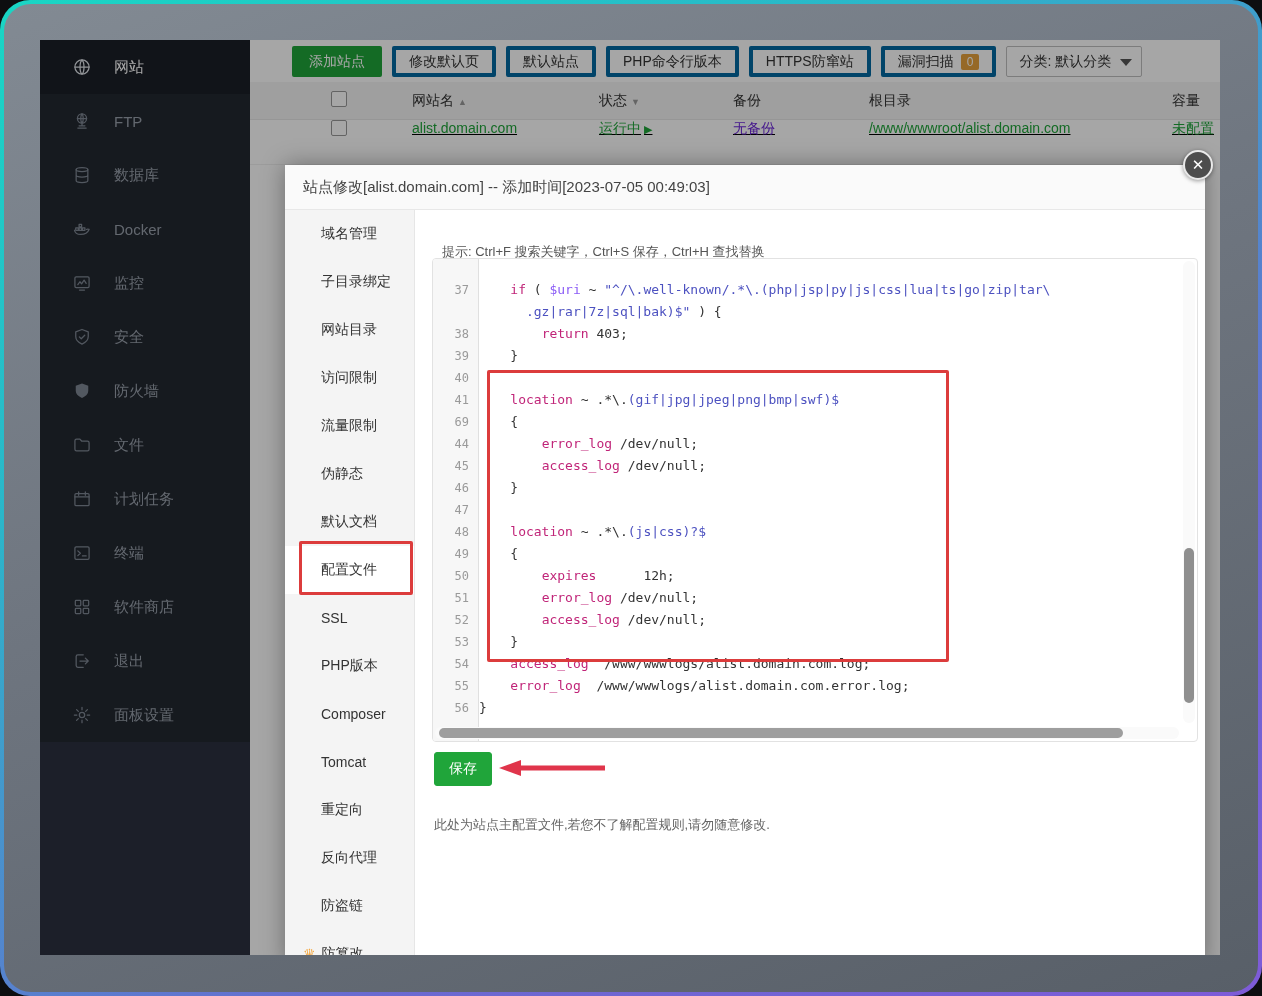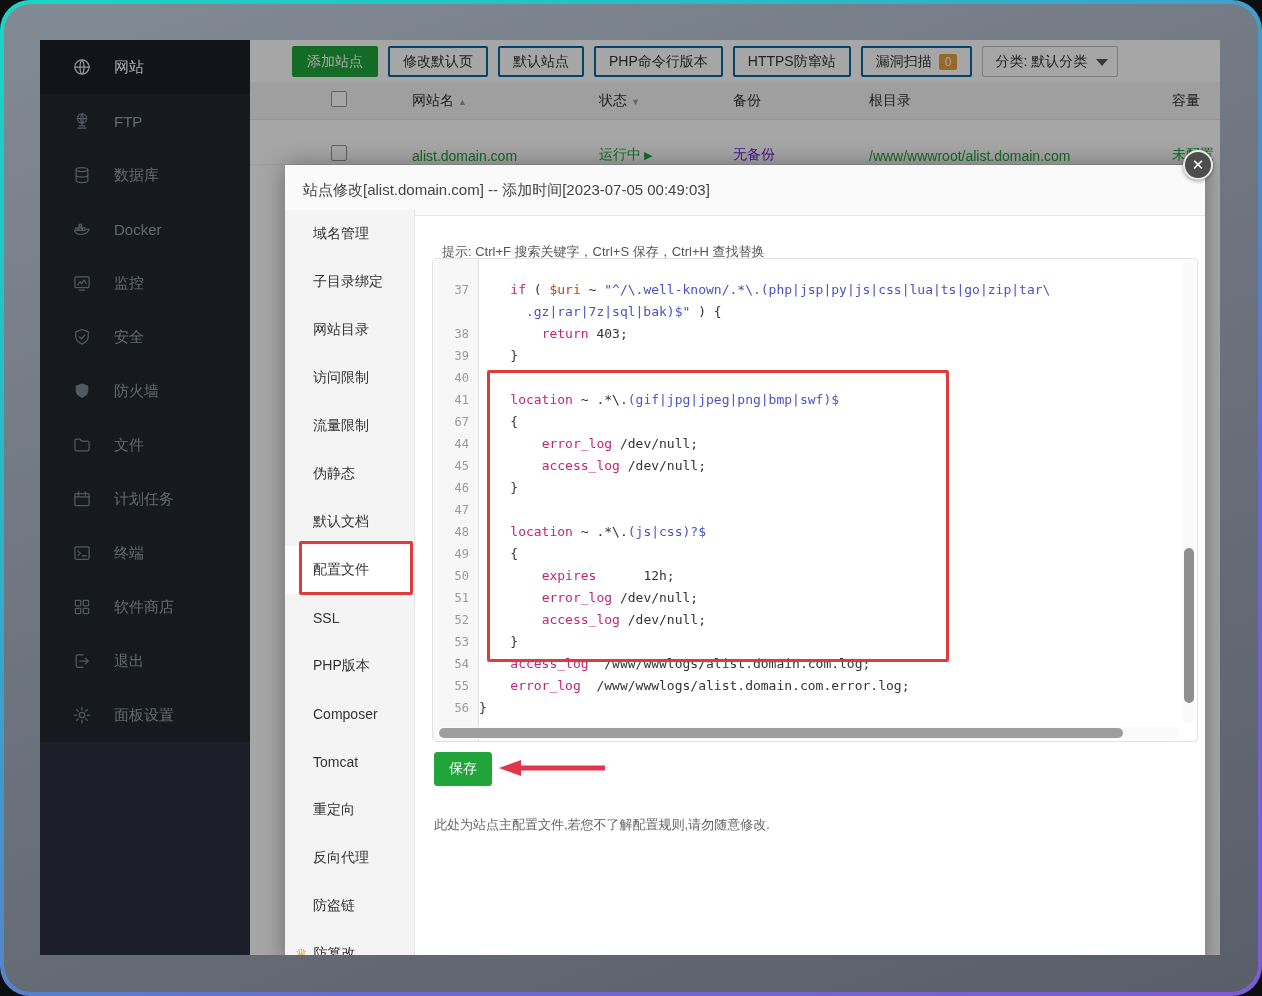--- a/index.html
+++ b/index.html
@@ -20,78 +20,78 @@
     color:#98a0ab; font-size:15px; cursor:pointer; }
   .side-item.active { background:#1b1f27; color:#fff; }
   .side-icon { width:20px; height:20px; margin-right:22px; color:#7f8894; display:inline-flex; }
   .side-item.active .side-icon { color:#dfe3e8; }
   .side-icon svg { width:20px; height:20px; fill:none; stroke:currentColor;
     stroke-width:1.5; stroke-linecap:round; stroke-linejoin:round; }
 
   
   .main { position:absolute; left:210px; top:0; right:0; bottom:0; background:#fff; }
   .toolbar { position:absolute; left:42px; top:6px; display:flex; gap:10px; align-items:center; }
-  .tb-btn { height:31px; padding:0 13px; background:#fff; border:2px solid #0369a1;
+  .tb-btn { height:31px; padding:0 13px; background:#fff; border:4px solid #0369a1;
     border-radius:2px; font-size:14px; color:#333; cursor:pointer; display:inline-flex;
     align-items:center; gap:7px; font-family:inherit; }
   .tb-btn.primary { background:#20a53a; border-color:#20a53a; color:#fff; }
   .tb-badge { background:#e6a23c; color:#fff; font-size:12px; padding:1px 6px; border-radius:2px; }
   .tb-select { height:31px; padding:0 30px 0 12px; border:1px solid #bfbfbf; border-radius:2px;
     font-size:14px; color:#333; background:#fff; display:inline-flex; align-items:center;
     position:relative; cursor:pointer;text-align:right; }
   .tb-caret { position:absolute; right:9px; top:12px; width:0; height:0;
     border-left:6px solid transparent; border-right:6px solid transparent; border-top:7px solid #555; }
 
   .thead { position:absolute; left:0; right:0; top:42px; height:38px; background:#f4f4f4;
     border-bottom:1px solid #e6e6e6; display:flex; align-items:center; font-size:14px; color:#333; }
   .trow  { position:absolute; left:0; right:13px; top:80px; height:45px; background:#fff;
-    border-bottom:1px solid #f0f0f0; display:flex; align-items:flex-end; font-size:14px; }
+    border-bottom:1px solid #f0f0f0; display:flex; align-items:flex-start; font-size:14px;text-decoration:underline; }
   .col { flex:none; overflow:hidden; white-space:nowrap;margin-left:39px; }
   .c0 { width:84px; padding-left:42px; }
   .c1 { width:148px; } .c2 { width:95px; } .c3 { width:97px; } .c4 { width:264px; }
   .c5 { width:102px; } .c6 { width:100px; } .c7 { flex:1; }
   .sort { color:#9a9a9a; font-size:9px; margin-left:4px; }
   .cb { width:16px; height:16px; border:1px solid #999; border-radius:2px; background:#fff; display:inline-block; }
   .txt-green { color:#20a53a; } .txt-orange { color:#6d28d9; } .txt-plain { color:#444; }
   .link { cursor:pointer; }
   .play { font-size:11px; margin-left:3px; }
 
   .dim { position:absolute; inset:0; background:rgba(0,0,0,.35); z-index:5; }
 
   
   .modal { position:absolute; left:245px; top:125px; width:920px; height:800px; background:#fff;
     z-index:10; box-shadow:0 0 22px rgba(0,0,0,.35); }
-  .m-title { height:51px; background:#fafafa; border-bottom:1px solid #e8e8e8; display:flex;
+  .m-title { height:45px; background:#fafafa; border-bottom:1px solid #e8e8e8; display:flex;
     align-items:center; padding-left:18px; font-size:15px; color:#444; }
   .m-close { position:absolute; right:-8px; top:-15px; width:30px; height:30px; border-radius:50%;
     background:#4d4d4d; border:2px solid #e9e9e9; color:#fff; font-size:15px; line-height:26px;
     text-align:center; cursor:pointer; box-shadow:0 1px 4px rgba(0,0,0,.4); }
   .m-close::before { content:"✕"; }
   .m-menu { position:absolute; left:0; top:45px; bottom:0; width:130px; background:#f4f4f4;
     border-right:1px solid #e6e6e6; overflow:hidden; }
-  .m-item { height:48px; display:flex; align-items:center; padding-left:28px; font-size:14px;
+  .m-item { height:48px; display:flex; align-items:center; padding-left:36px; font-size:14px;
     color:#333; cursor:pointer; }
   .m-item.active { background:#fff; width:131px; }
   .crown { color:#f3a73f; margin-right:6px; margin-left:-18px; font-size:14px; }
   .menu-red-box { position:absolute; left:14px; top:331px; width:114px; height:54px;
     border:3px solid #dc3c3c; border-radius:2px; pointer-events:none; }
 
   .m-hint { position:absolute; left:157px; top:66px; font-size:13px; color:#555;margin-top:12px; }
 
   
   .editor { position:absolute; left:147px; top:93px; width:766px; height:484px;
     border:1px solid #e2e2e2; border-radius:4px; background:#fff; overflow:hidden;
     font-family:"DejaVu Sans Mono","Liberation Mono",monospace; font-size:13px; }
   .gutter-bg { position:absolute; left:0; top:0; bottom:0; width:46px; background:#f7f7f7;
     border-right:1px solid #e0e0e0; }
   .cm-lines { position:absolute; left:0; top:4px; right:14px;margin-top:16px; }
   .cm-line { display:flex; height:22px; line-height:22px; }
   .cm-gut { flex:none; width:46px; text-align:right; padding-right:10px; color:#9a9a9a; font-size:12px; }
   .cm-code { flex:1; white-space:pre; color:#333; }
-  .tk-k { color:#c02478; } .tk-s { color:#4c51c0; } .tk-v { color:#c2410c;text-align:right; } .tk-p { color:#333; }
+  .tk-k { color:#c02478; } .tk-s { color:#4c51c0; } .tk-v { color:#8b5cf6;text-align:right; } .tk-p { color:#333; }
   .editor-red-box { position:absolute; left:54px; top:111px; width:462px; height:292px;
     border:3px solid #dc3c3c; border-radius:2px; pointer-events:none; z-index:3; }
   .hscroll { position:absolute; left:2px; right:18px; bottom:2px; height:12px; background:#fafafa;
     border-radius:6px; }
   .hscroll .thumb { position:absolute; left:4px; top:1px; height:10px; width:92%; background:#9e9e9e;
     border-radius:5px; }
   .vscroll { position:absolute; right:2px; top:2px; bottom:18px; width:12px; background:#fafafa;
     border-radius:6px; }
   .vscroll .thumb { position:absolute; top:287px; left:1px; width:10px; height:155px; background:#8f8f8f;
     border-radius:5px; }
@@ -350,21 +350,21 @@
           </div>
           <div class="cm-line">
             <span class="cm-gut">40</span>
             <span class="cm-code"></span>
           </div>
           <div class="cm-line">
             <span class="cm-gut">41</span>
             <span class="cm-code"><span class="tk-p">    </span><span class="tk-k">location</span><span class="tk-p"> ~ .*\.</span><span class="tk-s">(gif|jpg|jpeg|png|bmp|swf)$</span></span>
           </div>
           <div class="cm-line">
-            <span class="cm-gut">67</span>
+            <span class="cm-gut">69</span>
             <span class="cm-code"><span class="tk-p">    {</span></span>
           </div>
           <div class="cm-line">
             <span class="cm-gut">44</span>
             <span class="cm-code"><span class="tk-p">        </span><span class="tk-k">error_log</span><span class="tk-p"> /dev/null;</span></span>
           </div>
           <div class="cm-line">
             <span class="cm-gut">45</span>
             <span class="cm-code"><span class="tk-p">        </span><span class="tk-k">access_log</span><span class="tk-p"> /dev/null;</span></span>
           </div>

